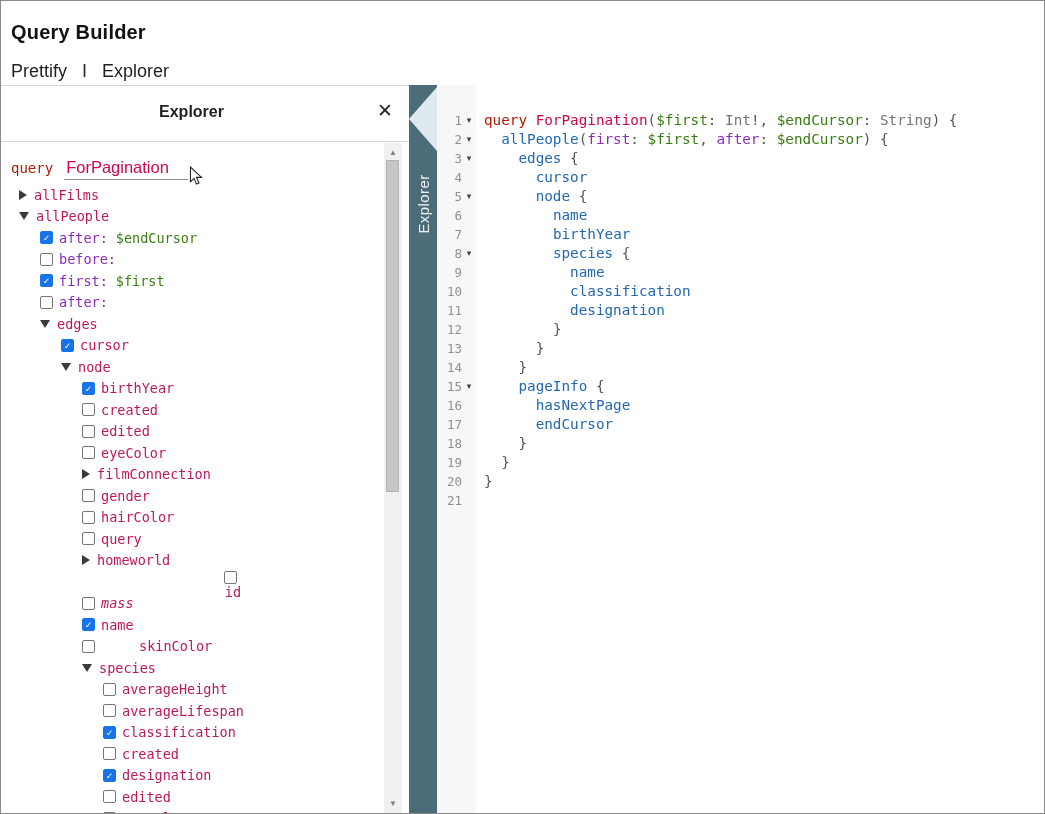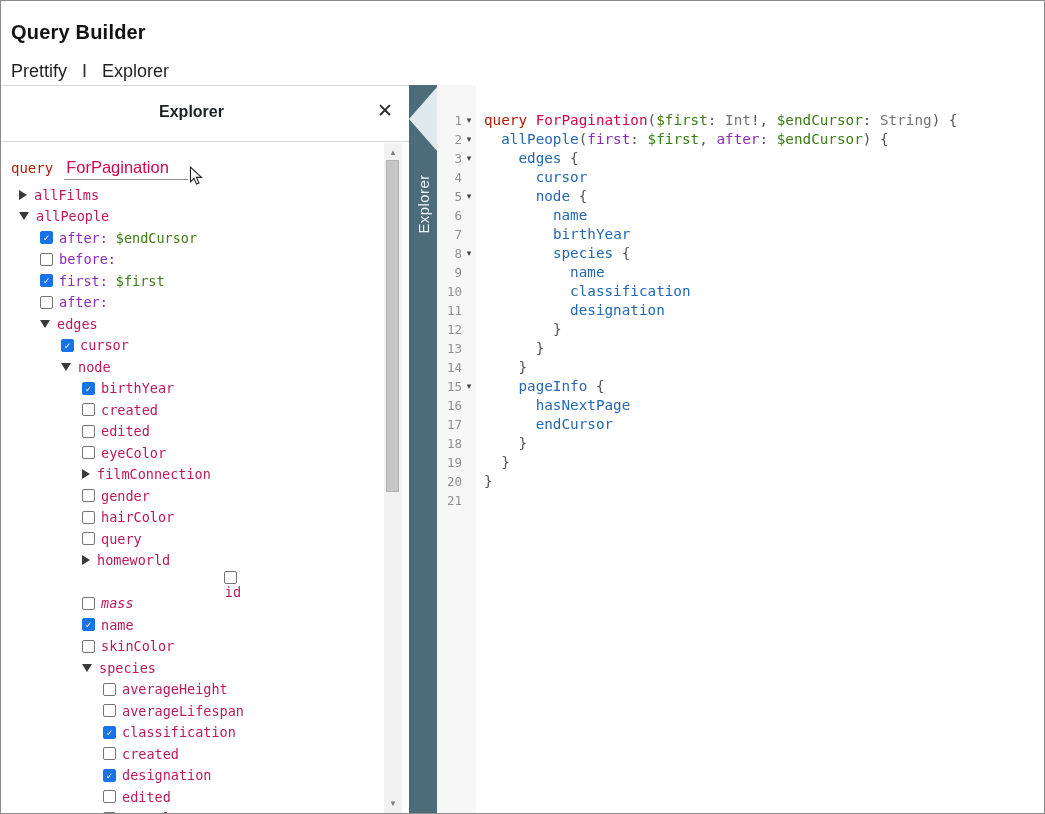--- a/index.html
+++ b/index.html
@@ -164,21 +164,21 @@
             <span class="lbl fld">id</span>
           </div>
           <div class="tree-row" style="padding-left: 81px; font-style: italic;">
             <span class="cb"></span>
             <span class="lbl fld">mass</span>
           </div>
           <div class="tree-row" style="padding-left: 81px;">
             <span class="cb on">✓</span>
             <span class="lbl fld">name</span>
           </div>
-          <div class="tree-row" style="padding-left: 81px;">
+          <div class="tree-row" style="padding-left: 81px; gap: 38px;">
             <span class="cb"></span>
             <span class="lbl fld">skinColor</span>
           </div>
           <div class="tree-row" style="padding-left: 81px;">
             <span class="caret expanded"></span>
             <span class="lbl fld">species</span>
           </div>
           <div class="tree-row" style="padding-left: 102px;">
             <span class="cb"></span>
             <span class="lbl fld">averageHeight</span>

